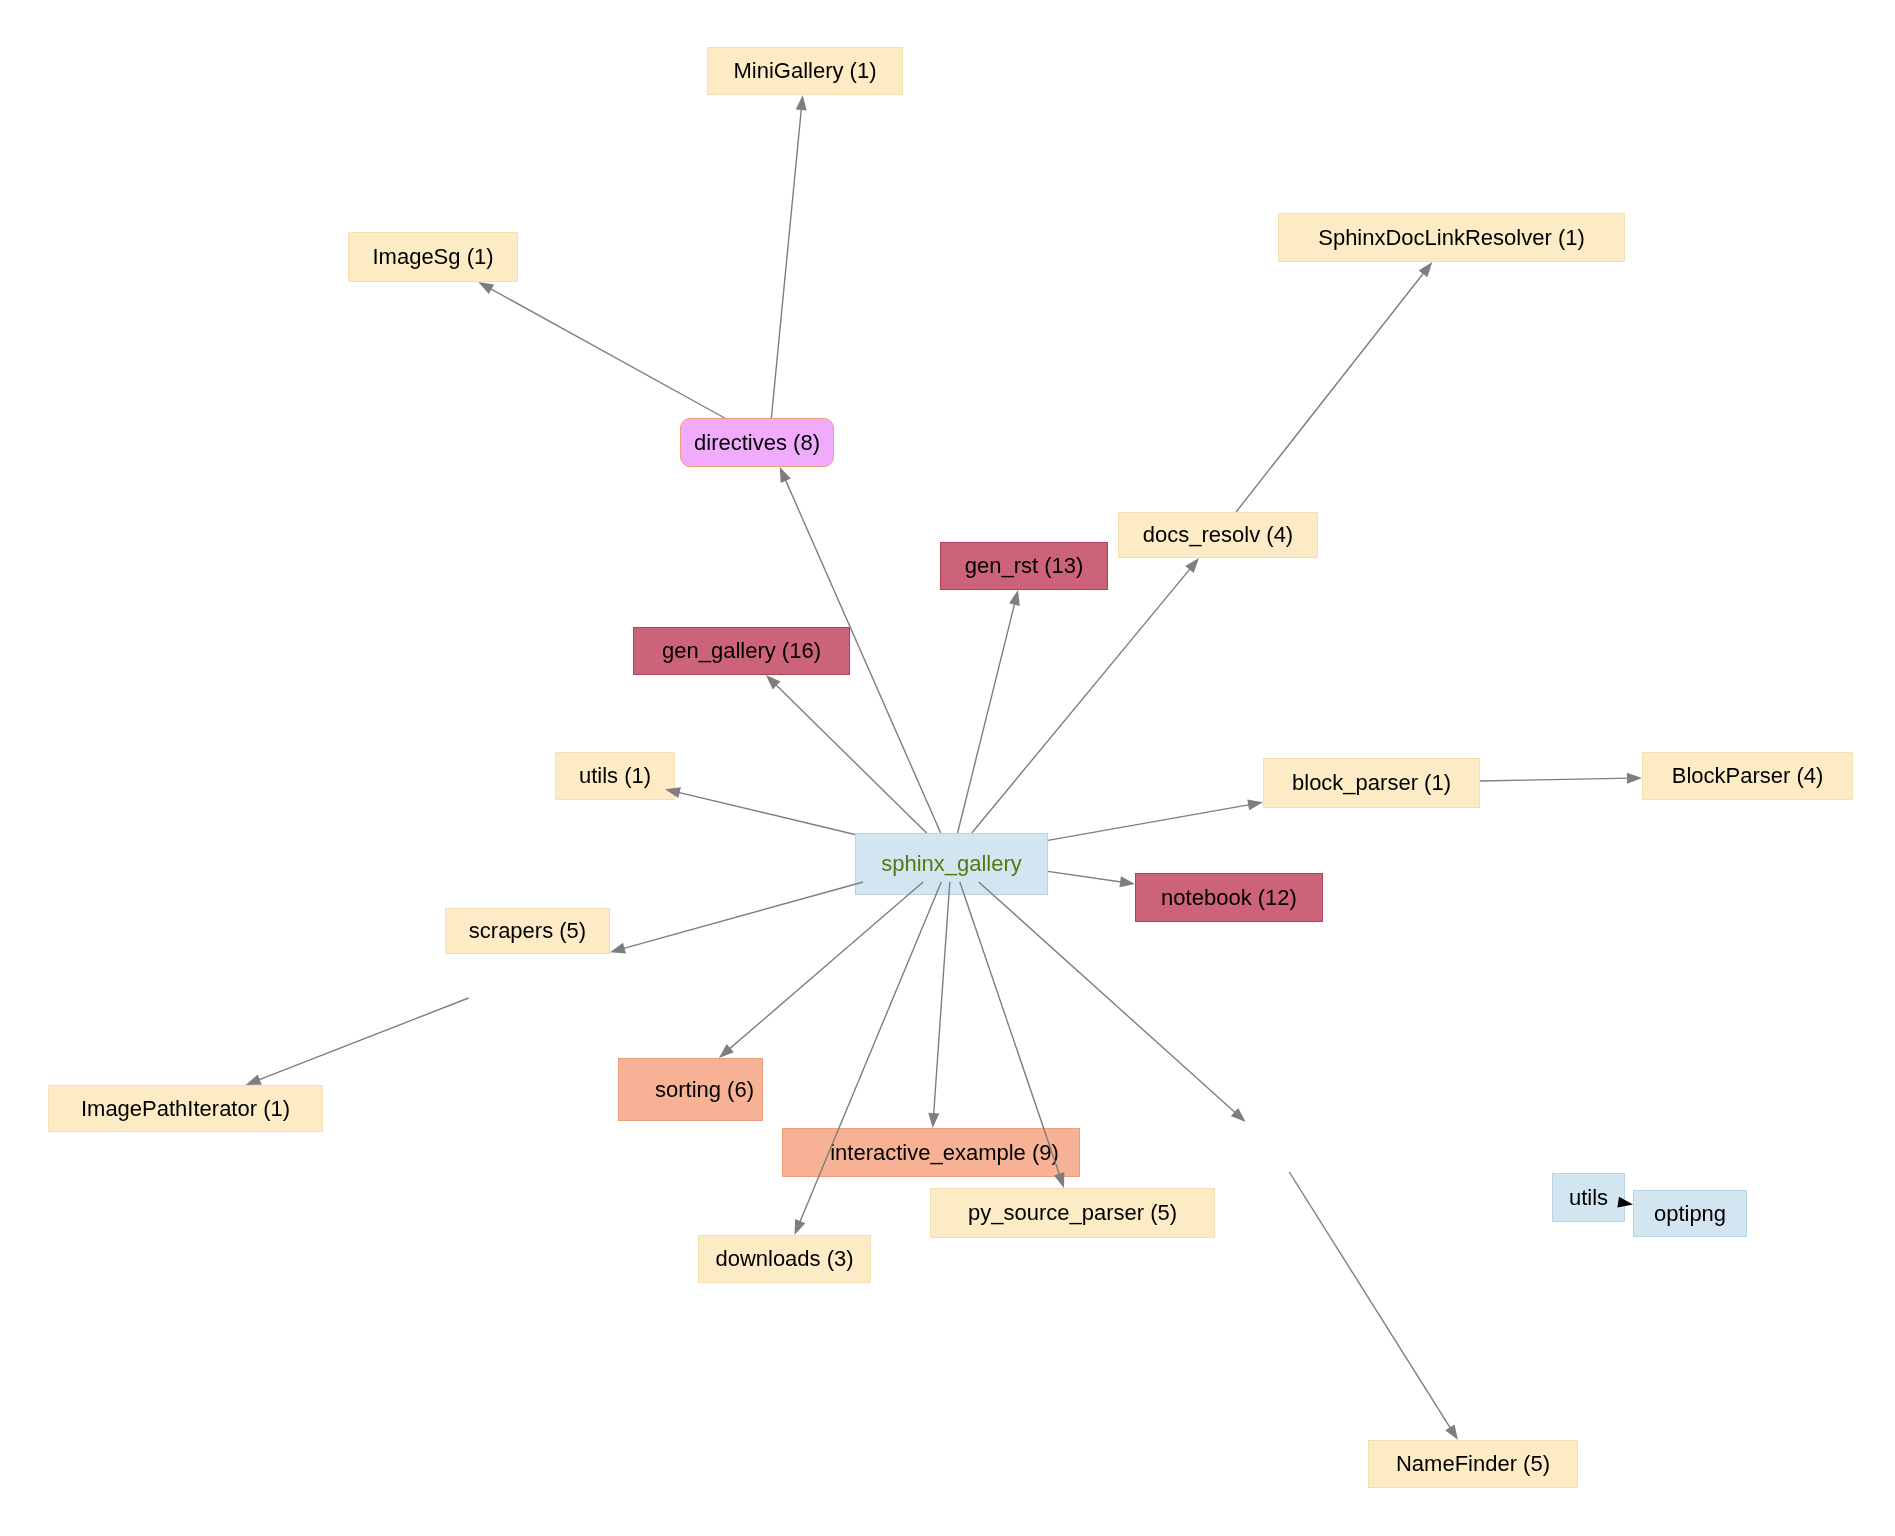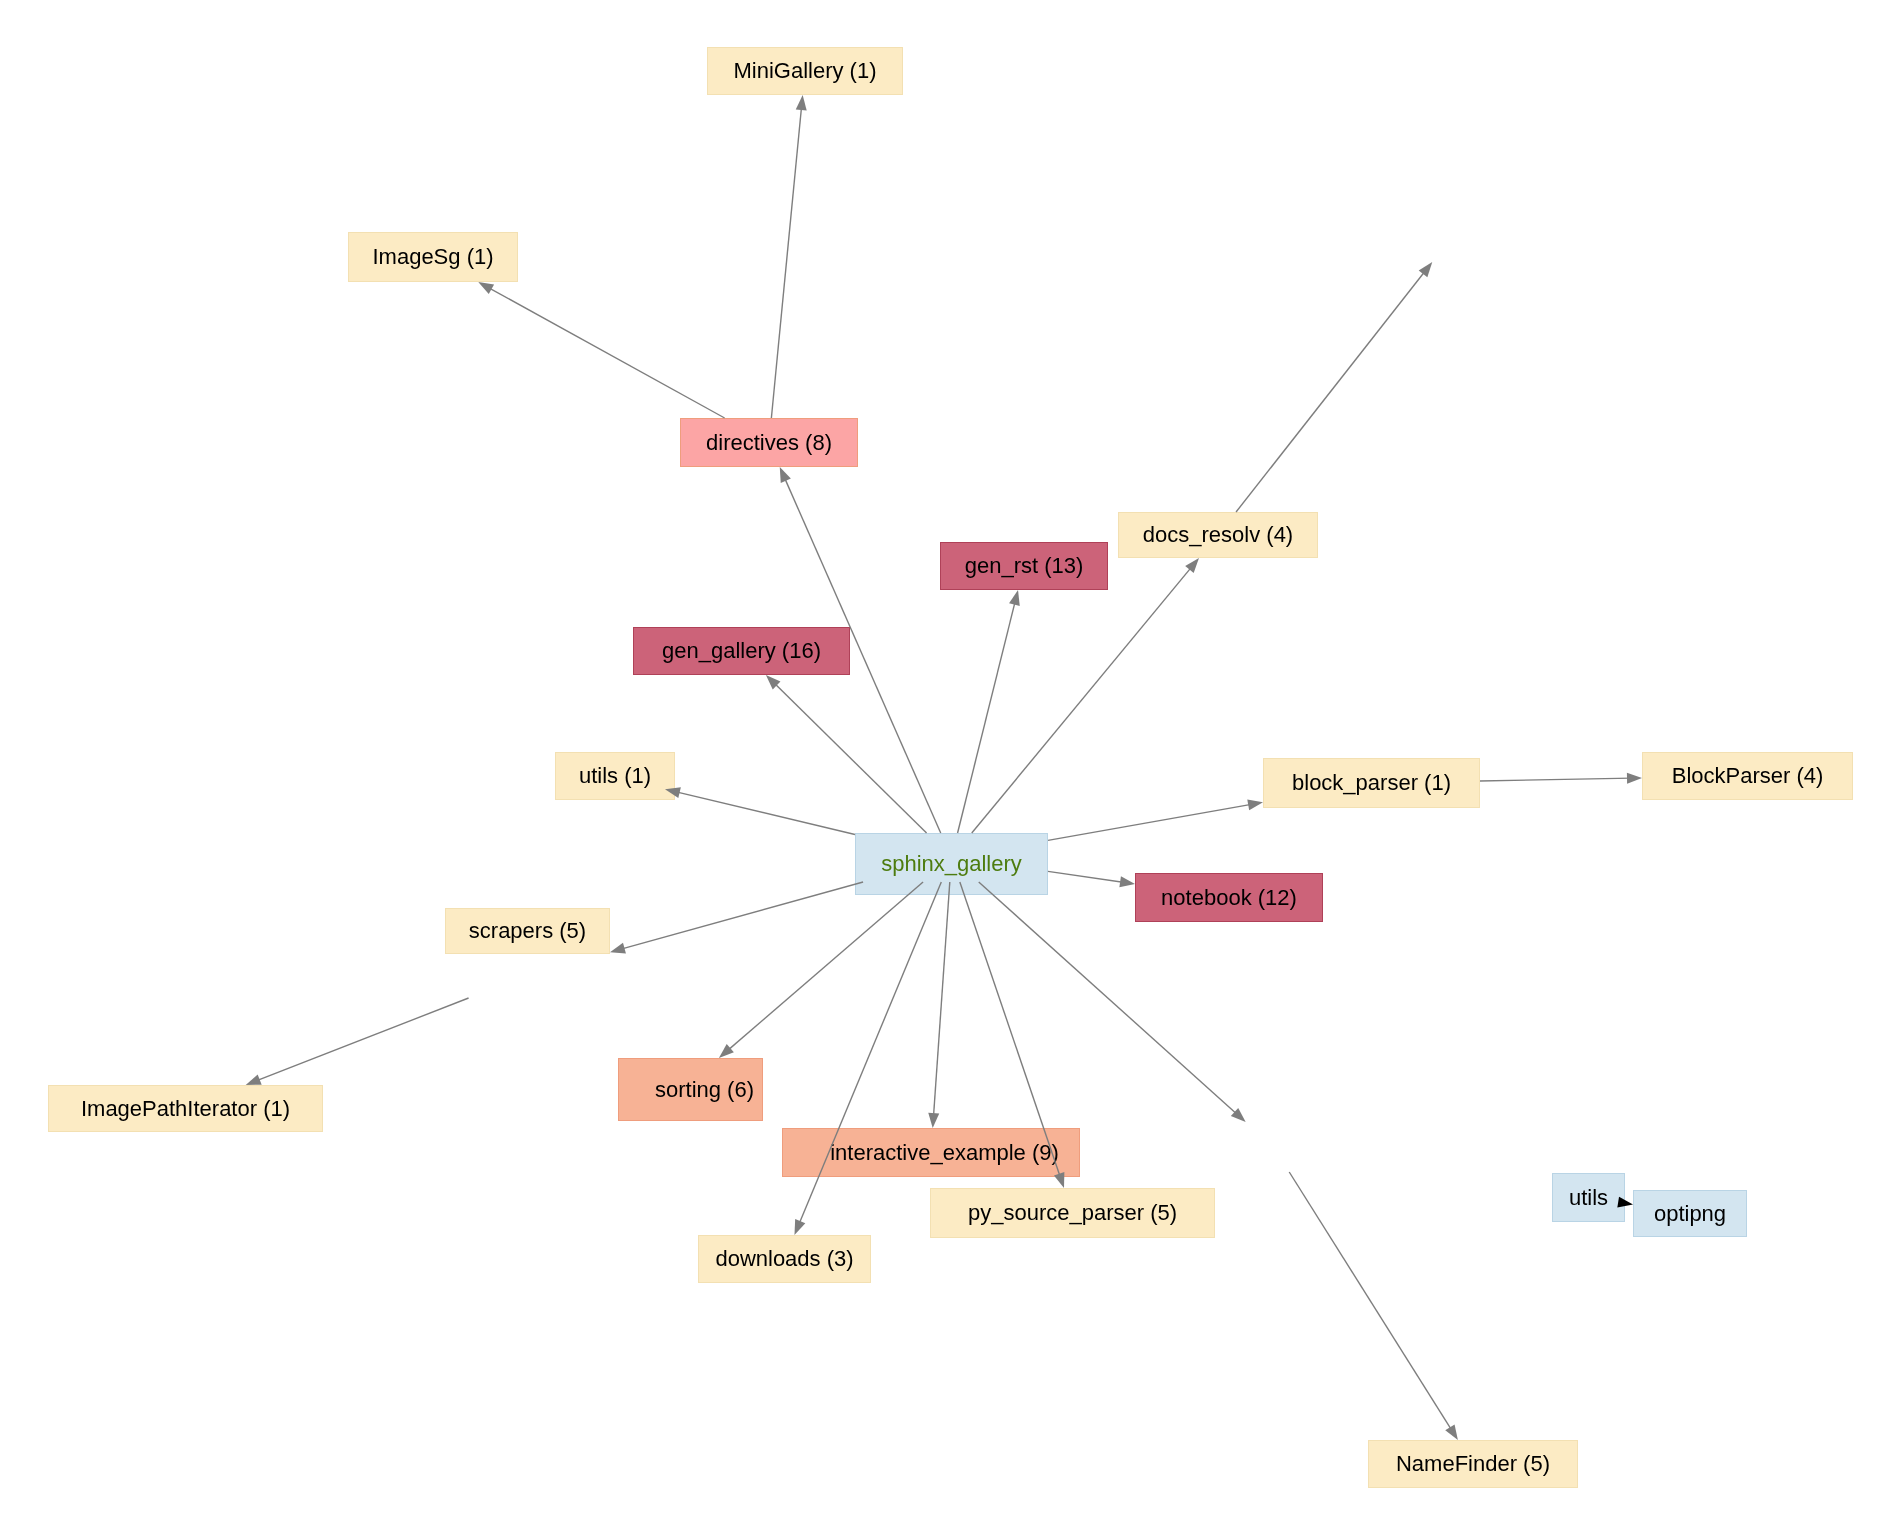--- a/index.html
+++ b/index.html
@@ -35,21 +35,22 @@
   }
 </style>
 </head>
 <body>
 
 <div class="canvas">
   <div id="node-layer">
       <div class="node" style="left: 855px; top: 833px; width: 193px; height: 62px; background: rgb(211, 229, 240); border-color: rgb(185, 212, 229); color: #4d7c0f;">sphinx_gallery</div>
       <div class="node" style="left: 707px; top: 47px; width: 196px; height: 48px; background: rgb(252, 235, 196); border-color: rgb(243, 224, 178); color: rgb(0, 0, 0);">MiniGallery (1)</div>
       <div class="node" style="left: 348px; top: 232px; width: 170px; height: 50px; background: rgb(252, 235, 196); border-color: rgb(243, 224, 178); color: rgb(0, 0, 0);">ImageSg (1)</div>
-      <div class="node" style="left: 680px; top: 418px; width: 178px; height: 49px; background: #fca5a5; border-color: rgb(239, 157, 125); color: rgb(0, 0, 0);">directives (8)</div>
+      <div class="node" style="left: 680px; top: 418px; width: 154px; height: 49px; background: #f0abfc; border-color: rgb(239, 157, 125); color: rgb(0, 0, 0); border-radius: 10px;">directives (8)</div>
+      <div class="node" style="left: 1278px; top: 213px; width: 347px; height: 49px; background: rgb(252, 235, 196); border-color: rgb(243, 224, 178); color: rgb(0, 0, 0);">SphinxDocLinkResolver (1)</div>
       <div class="node" style="left: 1118px; top: 512px; width: 200px; height: 46px; background: rgb(252, 235, 196); border-color: rgb(243, 224, 178); color: rgb(0, 0, 0);">docs_resolv (4)</div>
       <div class="node" style="left: 940px; top: 542px; width: 168px; height: 48px; background: rgb(204, 99, 121); border-color: rgb(175, 65, 88); color: rgb(0, 0, 0);">gen_rst (13)</div>
       <div class="node" style="left: 633px; top: 627px; width: 217px; height: 48px; background: rgb(204, 99, 121); border-color: rgb(175, 65, 88); color: rgb(0, 0, 0);">gen_gallery (16)</div>
       <div class="node" style="left: 555px; top: 752px; width: 120px; height: 48px; background: rgb(252, 235, 196); border-color: rgb(243, 224, 178); color: rgb(0, 0, 0);">utils (1)</div>
       <div class="node" style="left: 1263px; top: 758px; width: 217px; height: 50px; background: rgb(252, 235, 196); border-color: rgb(243, 224, 178); color: rgb(0, 0, 0);">block_parser (1)</div>
       <div class="node" style="left: 1642px; top: 752px; width: 211px; height: 48px; background: rgb(252, 235, 196); border-color: rgb(243, 224, 178); color: rgb(0, 0, 0);">BlockParser (4)</div>
       <div class="node" style="left: 1135px; top: 873px; width: 188px; height: 49px; background: rgb(204, 99, 121); border-color: rgb(175, 65, 88); color: rgb(0, 0, 0);">notebook (12)</div>
       <div class="node" style="left: 445px; top: 908px; width: 165px; height: 46px; background: rgb(252, 235, 196); border-color: rgb(243, 224, 178); color: rgb(0, 0, 0);">scrapers (5)</div>
       <div class="node" style="left: 48px; top: 1085px; width: 275px; height: 47px; background: rgb(252, 235, 196); border-color: rgb(243, 224, 178); color: rgb(0, 0, 0);">ImagePathIterator (1)</div>
       <div class="node" style="left: 618px; top: 1058px; width: 145px; height: 63px; background: rgb(247, 178, 149); border-color: rgb(239, 157, 125); color: rgb(0, 0, 0); padding-left: 28px;">sorting (6)</div>

